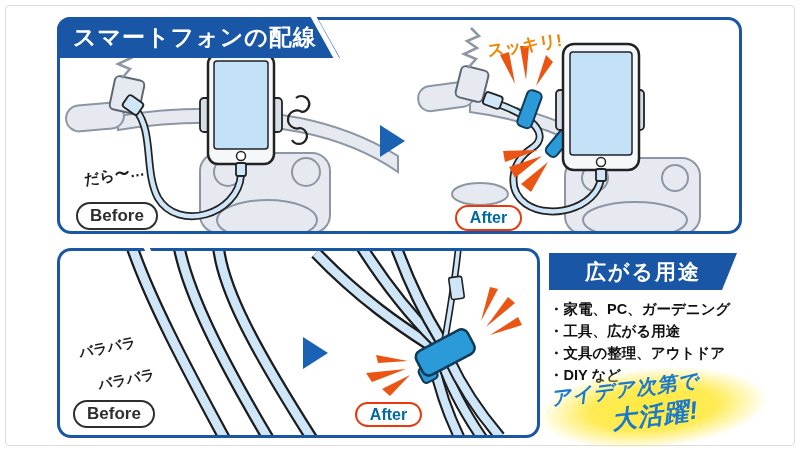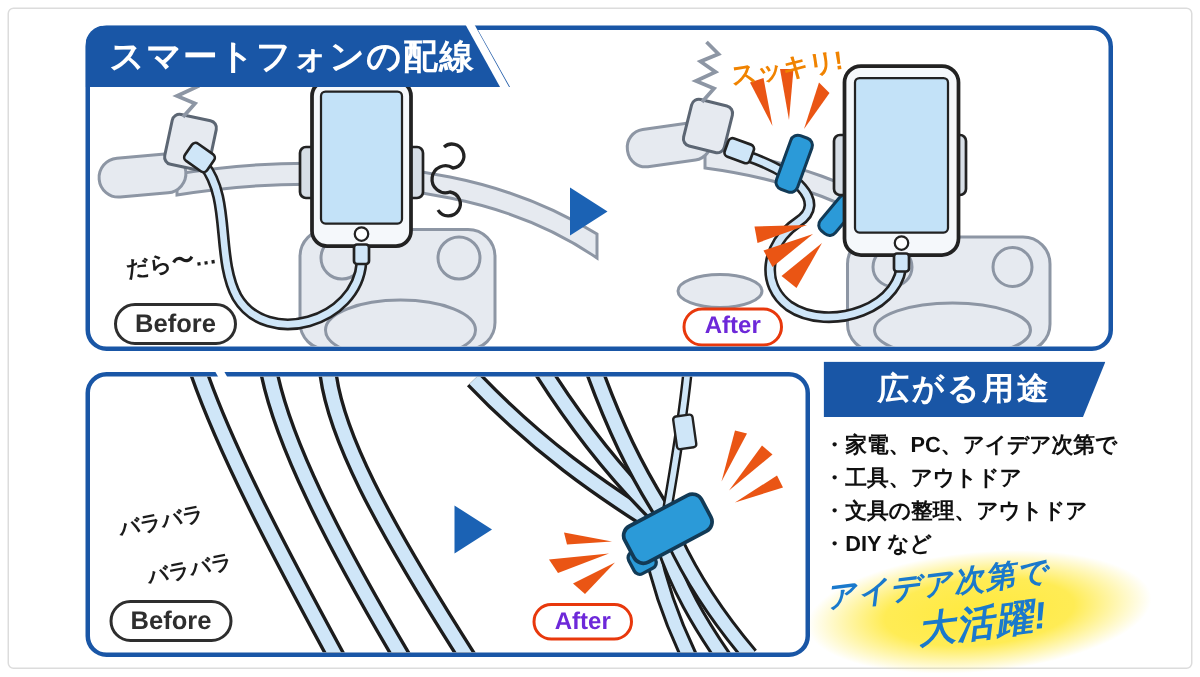--- a/index.html
+++ b/index.html
@@ -22,39 +22,39 @@
     transform:skewX(29deg); }
   .hg-top { left:262px; }
   .hg-bottom { left:95px; }
 
   .illu { position:absolute; inset:0; width:100%; height:100%; }
 
   
   .pill { position:absolute; display:flex; align-items:center; justify-content:center;
     background:#fff; border-radius:999px; font-weight:bold; z-index:7; }
   .pill-before { border:2.5px solid #2e2e2e; color:#2e2e2e; }
-  .pill-after  { border:2.5px solid #e8380c; color:#6d28d9; }
+  .pill-after  { border:2.5px solid #e8380c; color:#0369a1; }
   .pb1 { left:16px; top:182px; width:82px; height:28px; font-size:17px; }
   .pa1 { left:395px; top:185px; width:67px; height:26px; font-size:16px; }
   .pb2 { left:13px; top:149px; width:82px; height:28px; font-size:17px; }
   .pa2 { left:295px; top:151px; width:67px; height:25px; font-size:16px; }
 
   .hand-label { position:absolute; font-weight:bold; color:#1c1c1c; z-index:7; white-space:nowrap; }
   .dangle { left:24px; top:146px; font-size:15px; transform:rotate(-9deg); }
   .tidy   { left:427px; top:14px; font-size:17px; color:#f08300; transform:rotate(-8deg); }
   .scatter1 { left:19px; top:88px;  font-size:14px; transform:rotate(-11deg); }
   .scatter2 { left:38px; top:120px; font-size:14px; transform:rotate(-11deg); }
 
   .arrow { position:absolute; width:0; height:0; border-top:16px solid transparent;
     border-bottom:16px solid transparent; border-left:25px solid #1b62b4; z-index:7; }
   .a1 { left:320px; top:105px; }
   .a2 { left:243px; top:86px; }
 
   
-  .uses { position:absolute; left:549px; top:241px; width:200px; }
+  .uses { position:absolute; left:549px; top:253px; width:200px; }
   .uses-banner { position:relative; width:188px; height:37px; background:#1956a6; color:#fff;
     font-weight:bold; font-size:21px; letter-spacing:2px; line-height:37px; text-align:center;
     clip-path:polygon(0 0, 100% 0, calc(100% - 15px) 100%, 0 100%); }
   .uses-list { list-style:none; margin-top:8px; }
   .uses-list li { font-size:14.5px; font-weight:600; color:#101010; line-height:22px; white-space:nowrap; }
 
   .idea { position:absolute; left:538px; top:368px; width:230px; height:80px; }
   .glow { position:absolute; inset:0; transform:rotate(-5deg);
     background:radial-gradient(closest-side, #ffe93e 0%, #ffec55 55%, rgba(255,236,85,0) 100%); }
   .idea-text { position:absolute; left:14px; top:8px; transform:rotate(-7deg);
@@ -202,22 +202,22 @@
       <div class="pill pill-before pb2">Before</div>
       <div class="pill pill-after pa2">After</div>
       <div class="arrow a2"></div>
     </div>
     <div class="header-gap hg-bottom"></div>
   </section>
 
   <aside class="uses">
     <div class="uses-banner">広がる用途</div>
     <ul class="uses-list">
-      <li>・家電、PC、アイデア次第で</li>
-      <li>・工具、アウトドア</li>
+      <li>・家電、PC、ガーデニング</li>
+      <li>・工具、広がる用途</li>
       <li>・文具の整理、アウトドア</li>
       <li>・DIY など</li>
     </ul>
   </aside>
 
   <div class="idea">
     <div class="glow"></div>
     <div class="idea-text">
       <div class="idea-l1">アイデア次第で</div>
       <div class="idea-l2">大活躍!</div>

